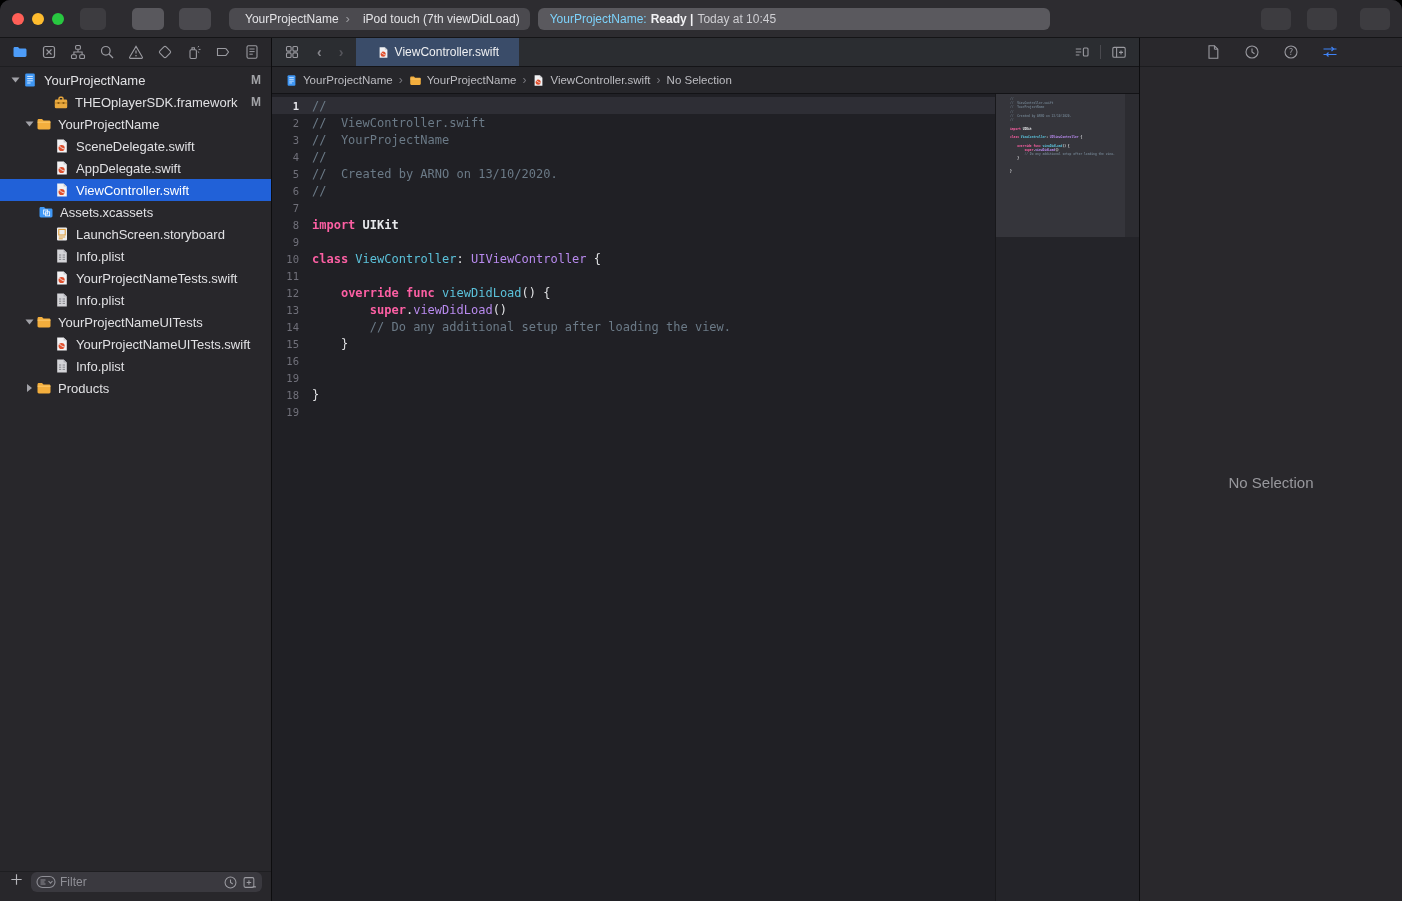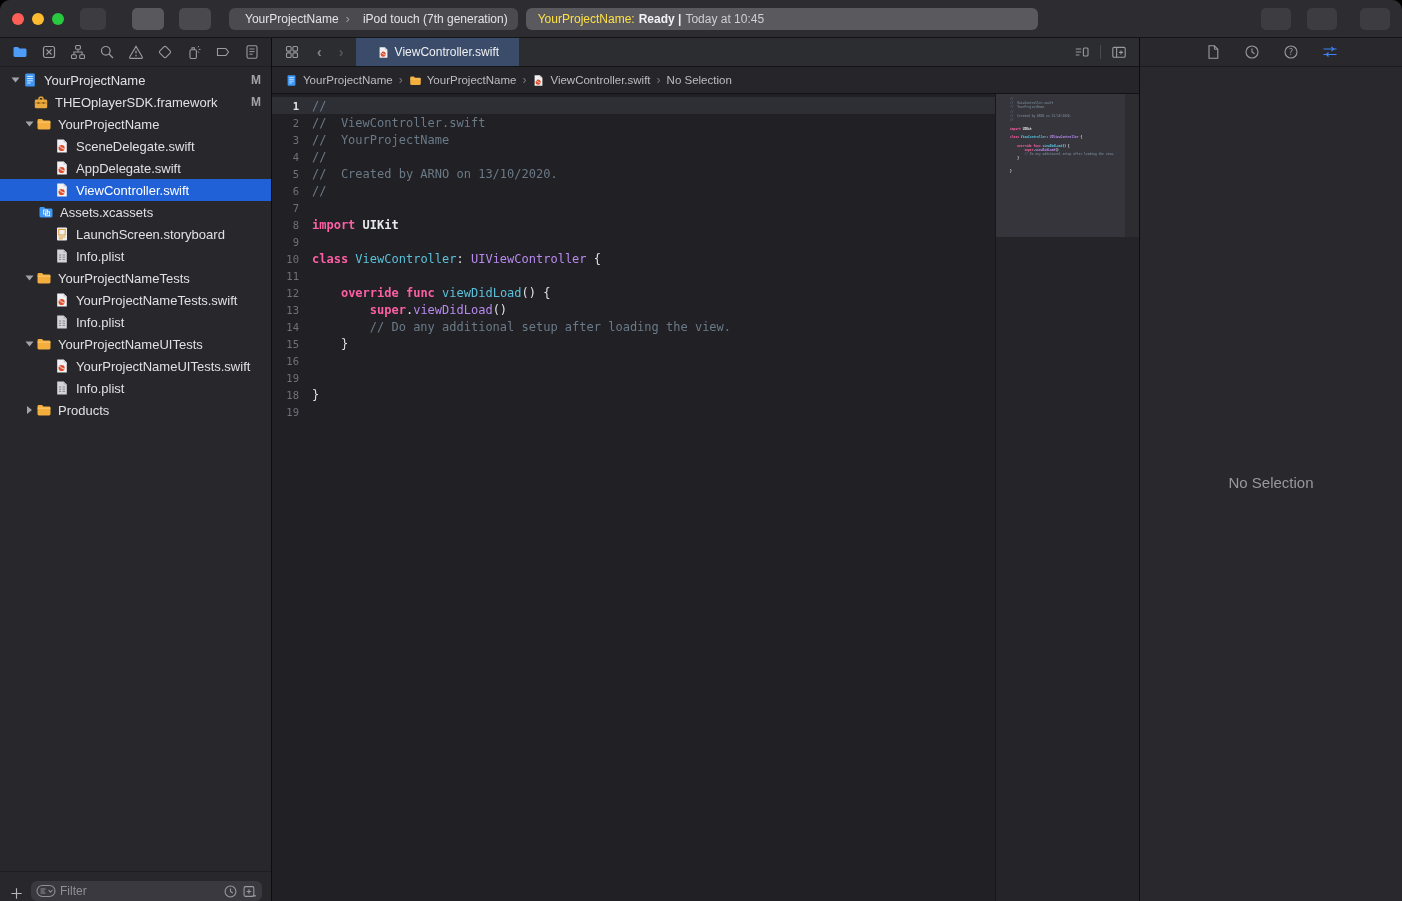--- a/index.html
+++ b/index.html
@@ -12,21 +12,21 @@
   .tl{width:12px;height:12px;border-radius:50%;}
   .tl.red{background:#ff5f57;} .tl.yel{background:#febc2e;} .tl.grn{background:#28c840;}
   .tbtn{height:22px;border-radius:5px;background:#3d3c40;display:flex;align-items:center;justify-content:center;}
   .tbtn.w26{width:26px;} .tbtn.w32{width:32px;}
   .btn-play{background:#59585d;margin-left:26px;}
   .btn-stop{background:#4a494e;margin-left:15px;}
   .pill{height:22px;border-radius:6px;display:flex;align-items:center;font-size:12px;color:#e3e3e6;}
   .scheme{background:#4b4a4f;margin-left:18px;padding:0 10px;gap:6px;white-space:nowrap;}
   .scheme .sep{color:#9a9a9f;font-size:13px;margin:0 1px;}
   .status{background:#5a595e;margin-left:8px;flex:1;max-width:512px;padding:0 12px;gap:0;white-space:nowrap;overflow:hidden;}
-  .status .s1{color:#fde047;} .status .s2{color:#f2f2f4;font-weight:bold;margin-left:4px;} .status .s3{color:#cfcfd3;margin-left:4px;}
+  .status .s1{color:#7dd3fc;} .status .s2{color:#f2f2f4;font-weight:bold;margin-left:4px;} .status .s3{color:#cfcfd3;margin-left:4px;}
   .tright{margin-left:auto;display:flex;gap:16px;}
   .tright .tbtn{width:30px;}
   .tright .tbtn:last-child{margin-left:7px;}
   
   .content{flex:1;display:flex;min-height:0;}
   .sidebar{flex:0 0 272px;background:#28272b;border-right:1px solid #0d0d0f;display:flex;flex-direction:column;min-width:0;}
   .editorcol{flex:1;display:flex;flex-direction:column;border-right:1px solid #0d0d0f;min-width:0;}
   .inspector{flex:0 0 262px;background:#29282c;display:flex;flex-direction:column;}
   
   .navbar{flex:0 0 29px;display:flex;align-items:center;justify-content:space-between;padding:0 11px;border-bottom:1px solid #1e1e21;}
@@ -34,21 +34,21 @@
   .navic svg{width:16px;height:16px;display:block;}
   .tree{flex:1;overflow:hidden;padding-top:2px;font-size:13px;color:#e0e0e3;}
   .trow{height:22px;display:flex;align-items:center;white-space:nowrap;}
   .trow.sel{background:#2161d8;color:#fff;}
   .arrow{width:14px;flex:0 0 14px;display:flex;align-items:center;justify-content:center;}
   .tri{width:0;height:0;border-left:5px solid #a2a2a8;border-top:4px solid transparent;border-bottom:4px solid transparent;}
   .tri.open{transform:rotate(90deg);}
   .ticon{width:16px;height:16px;flex:0 0 16px;margin-right:6px;}
   .ticon svg{width:16px;height:16px;display:block;}
   .badge{margin-left:auto;padding-right:10px;color:#a2a3a7;font-size:12px;font-weight:bold;}
-  .filterbar{flex:0 0 30px;border-top:1px solid #1e1e21;display:flex;align-items:flex-end;padding:0 9px;gap:7px;}
+  .filterbar{flex:0 0 30px;border-top:1px solid #1e1e21;display:flex;align-items:flex-start;padding:0 9px;gap:7px;}
   .plusmini svg{width:15px;height:15px;display:block;}
   .ffield{flex:1;height:20px;background:#3a393f;border-radius:6px;display:flex;align-items:center;padding:0 5px;gap:4px;}
   .ffield .ph{flex:1;font-size:12px;color:#8f8f96;}
   .ffield .fic{width:15px;height:15px;} .ffield .fic svg{width:15px;height:15px;display:block;}
   .fglyph{width:20px;height:14px;} .fglyph svg{width:20px;height:14px;display:block;}
   
   .tabbar{flex:0 0 29px;background:#2b2d31;border-bottom:1px solid #141417;display:flex;align-items:stretch;}
   .tabbar .tbic{width:16px;height:16px;align-self:center;margin-left:12px;}
   .tabbar .tbic svg{width:16px;height:16px;display:block;}
   .chev{align-self:center;font-size:14px;color:#85858b;margin-left:17px;font-weight:bold;}
@@ -117,21 +117,21 @@
       <span><svg viewBox="0 0 16 16">
             <path d="M3.2,13 L8,3.2 L12.8,13 M5,9.6 H11 M2,13 h2.6 M11.4,13 h2.6" stroke="#b2b2b7" fill="none" stroke-width="1.2"></path>
           </svg></span>
       <span>YourProjectName</span>
       <span class="sep">›</span>
       <span><svg viewBox="0 0 16 16">
             <rect width="16" height="16" rx="3.5" fill="#2f7cf6"></rect>
             <rect x="5.3" y="3.2" width="5.4" height="9.6" rx="1.2" fill="none" stroke="#fff" stroke-width="1.1"></rect>
             <circle cx="8" cy="11" r="0.8" fill="#fff"></circle>
           </svg></span>
-      <span>iPod touch (7th generation)</span>
+      <span>iPod touch (7th viewDidLoad)</span>
     </div>
 
     <div class="pill status">
       <span class="s1">YourProjectName:</span>
       <span class="s2">Ready |</span>
       <span class="s3">Today at 10:45</span>
     </div>
 
     <div class="tright">
       <div class="tbtn">
@@ -229,21 +229,21 @@
               <svg viewBox="0 0 16 16">
                 <rect x="3.2" y="1.4" width="9.6" height="13.2" rx="1.3" fill="#3f97f5"></rect>
                 <g stroke="#d4e7ff" stroke-width="1">
                   <path d="M5.2,4.4 h5.6 M5.2,6.6 h5.6 M5.2,8.8 h5.6 M5.2,11 h3.4"></path>
                 </g>
               </svg>
             </span>
             <span>YourProjectName</span>
             <span class="badge">M</span>
           </div>
-          <div class="trow " style="padding-left:19px">
+          <div class="trow " style="padding-left:39px">
             <span class="arrow"></span>
             <span class="ticon">
               <svg viewBox="0 0 16 16">
                 <path d="M6,6 V4.4 a1.1,1.1 0 0 1 1.1,-1.1 h1.8 a1.1,1.1 0 0 1 1.1,1.1 V6" fill="none" stroke="#e8a63c" stroke-width="1.4"></path>
                 <rect x="1.8" y="5.6" width="12.4" height="8.6" rx="1.3" fill="#eaa93e"></rect>
                 <line x1="1.8" y1="9" x2="14.2" y2="9" stroke="#bd8122" stroke-width="1"></line>
                 <rect x="4.6" y="8.1" width="1.8" height="1.8" rx=".3" fill="#8a5c12"></rect>
                 <rect x="9.6" y="8.1" width="1.8" height="1.8" rx=".3" fill="#8a5c12"></rect>
               </svg>
             </span>
@@ -325,32 +325,20 @@
             <span class="ticon">
               <svg viewBox="0 0 16 16">
                 <path d="M3.2,1.4 h6.4 l3.2,3.2 v10 H3.2 z" fill="#d4d4d8"></path>
                 <path d="M9.6,1.4 v3.2 h3.2" fill="#aeaeb4"></path>
                 <g stroke="#7c7c82" stroke-width=".9">
                   <path d="M5,7 h2.2 M5,9.2 h2.2 M5,11.4 h2.2 M8.6,7 h2.4 M8.6,9.2 h2.4 M8.6,11.4 h2.4"></path>
                 </g>
               </svg>
             </span>
             <span>Info.plist</span>
-          </div>
-          <div class="trow " style="padding-left:22px">
-            <span class="arrow">
-              <span class="tri open"></span>
-            </span>
-            <span class="ticon">
-              <svg viewBox="0 0 16 16">
-                <path d="M1.5,4.4 c0-.8.6-1.4 1.4-1.4 h3.1 l1.5,1.6 h5.6 c.8,0 1.4.6 1.4,1.4 v6 c0,.8-.6,1.4-1.4,1.4 H2.9 c-.8,0-1.4-.6-1.4-1.4 z" fill="#f3ae3d"></path>
-                <path d="M1.5,6.2 h13" stroke="#ffd27a" stroke-width=".8"></path>
-              </svg>
-            </span>
-            <span>YourProjectNameTests</span>
           </div>
           <div class="trow " style="padding-left:40px">
             <span class="arrow"></span>
             <span class="ticon">
               <svg viewBox="0 0 16 16">
                 <path d="M3.2,1.4 h6.4 l3.2,3.2 v10 H3.2 z" fill="#f2f2f4"></path>
                 <path d="M9.6,1.4 v3.2 h3.2" fill="#c9c9cd"></path>
                 <circle cx="7.6" cy="10" r="3.1" fill="#e0502e"></circle>
                 <path d="M4.9,7.6 c1.6,1.9 3.8,3.1 5.8,3.4" stroke="#f2f2f4" stroke-width=".9" fill="none"></path>
               </svg>

